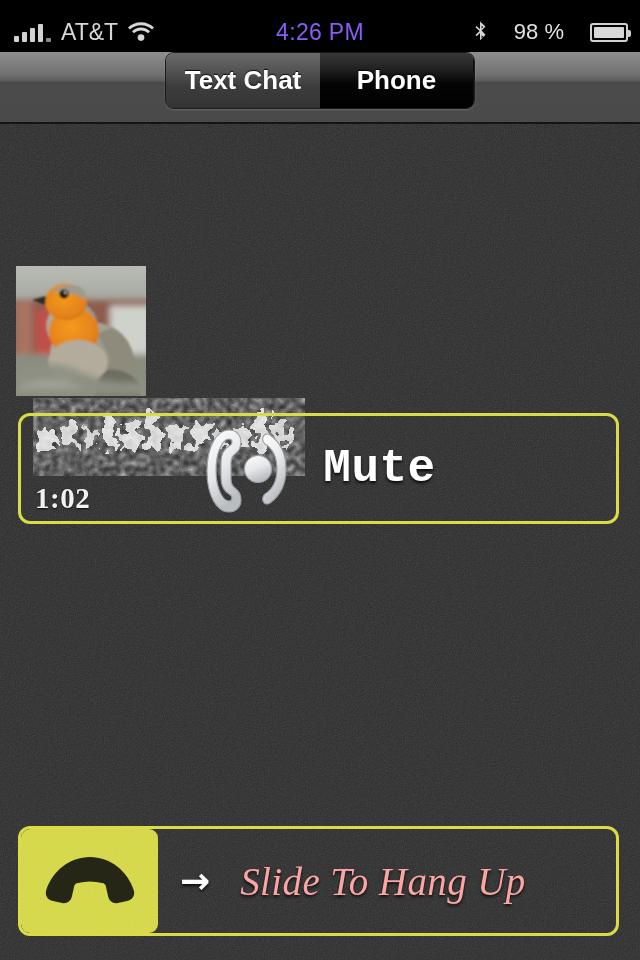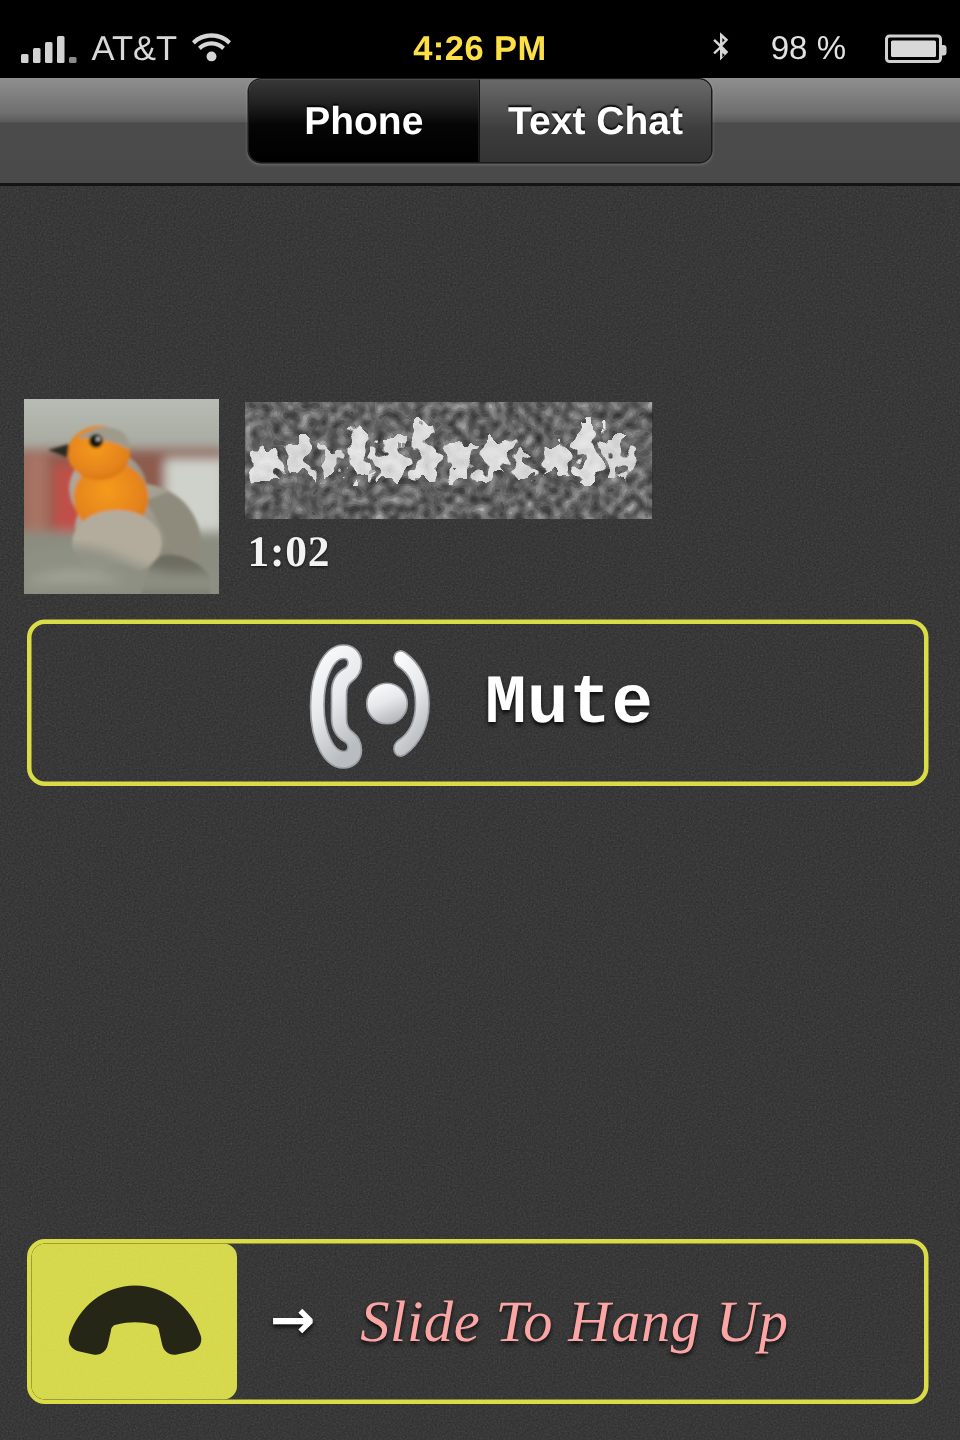--- a/index.html
+++ b/index.html
@@ -66,23 +66,23 @@
   .sb-center {
     position: absolute;
     left: 0; top: 0;
     width: 640px; height: 40px;
     display: flex;
     align-items: center;
     justify-content: center;
     pointer-events: none;
   }
   .clock {
-    color: #fde047;
+    color: #8b5cf6;
     font-size: 23px;
-    font-weight: 700;
+    font-weight: 400;
     letter-spacing: 0.3px;
   }
   .sb-right {
     position: absolute;
     right: 12px; top: 0;
     height: 40px;
     display: flex;
     align-items: center;
     gap: 26px;
   }
@@ -186,20 +186,21 @@
     pointer-events: none;
   }
 
   
   .contact {
     position: absolute;
     left: 16px;
     top: 142px;
     display: flex;
     align-items: flex-start;
+    flex-direction: column;
   }
   .avatar {
     position: relative;
     width: 130px;
     height: 130px;
     overflow: hidden;
     flex: none;
     background: #8a8f86;
   }
   .avatar svg { display: block; width: 130px; height: 130px; }
@@ -339,22 +340,22 @@
       </span>
       <span class="batt-pct">98 %</span>
       <span class="battery">
         <span class="fill"></span>
       </span>
     </div>
   </div>
 
   <div class="toolbar">
     <div class="segmented">
+      <div class="seg unselected">Text Chat</div>
       <div class="seg selected">Phone</div>
-      <div class="seg unselected">Text Chat</div>
     </div>
   </div>
 
   <div class="content">
     <svg class="noise" preserveAspectRatio="none">
       <filter id="bgnoise">
         <feTurbulence type="fractalNoise" baseFrequency="0.85" numOctaves="3" stitchTiles="stitch"></feTurbulence>
         <feColorMatrix type="saturate" values="0"></feColorMatrix>
         <feComponentTransfer>
             <feFuncA type="linear" slope="0.42"></feFuncA>

